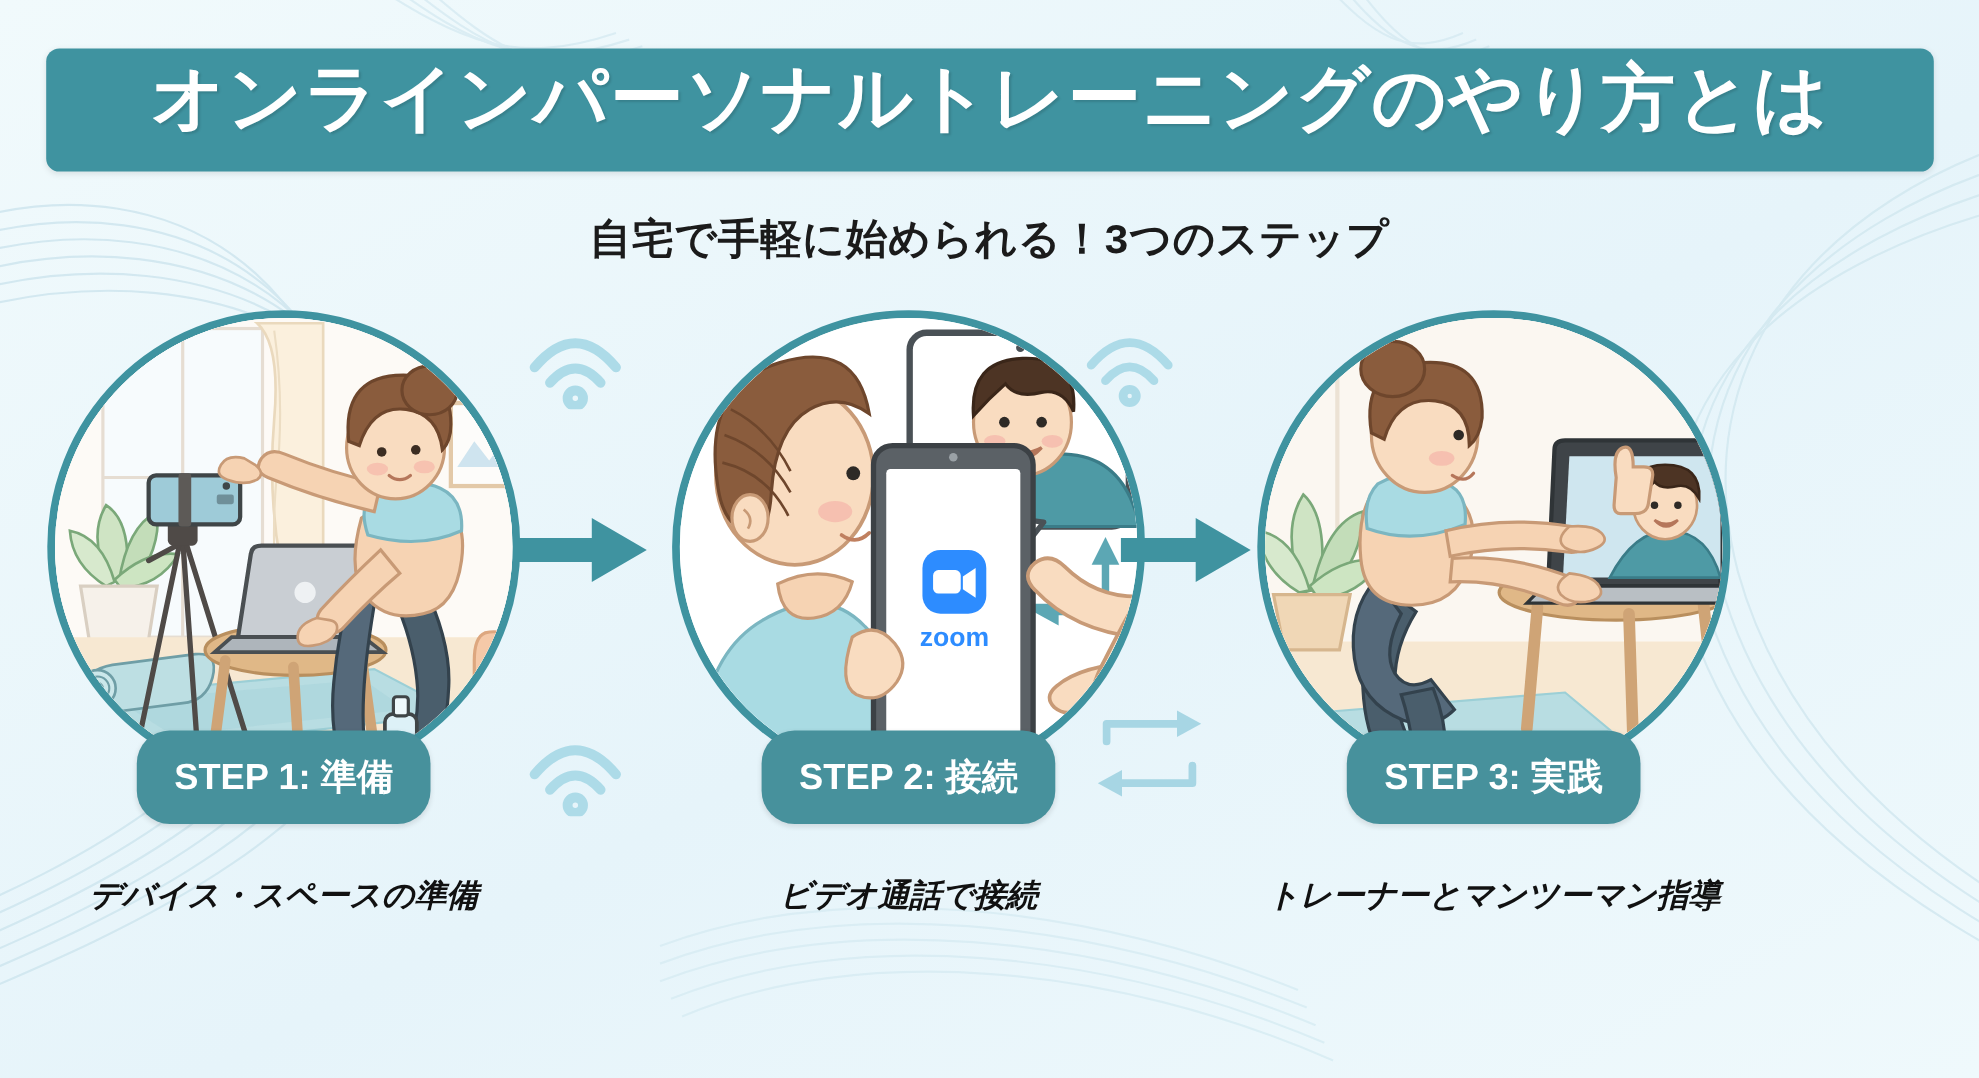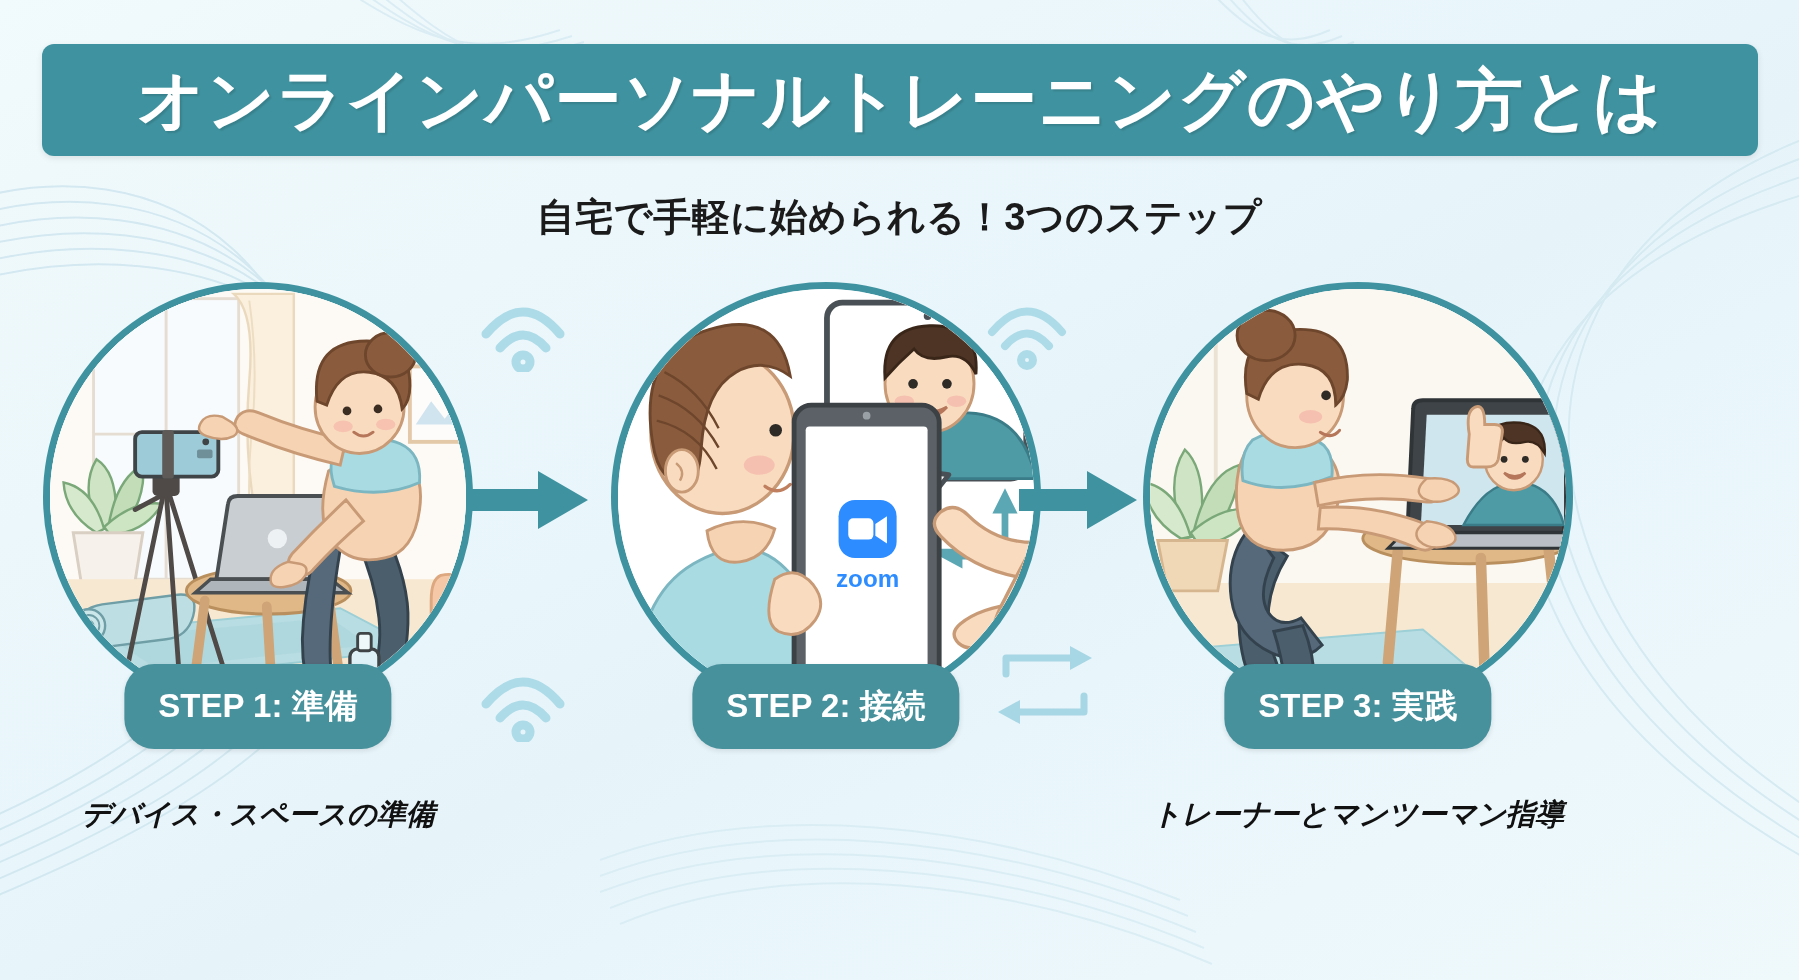--- a/index.html
+++ b/index.html
@@ -18,41 +18,42 @@
   
   .bg-svg { position: absolute; inset: 0; width: 100%; height: 100%; pointer-events: none; }
 
   
   .title-banner {
     position: absolute;
     left: 42px; top: 44px;
     width: 1716px; height: 112px;
     background: #3f93a0;
     border-radius: 12px;
-    display: flex; align-items: center; justify-content: center;
+    display: flex; align-items: flex-start; justify-content: center;
     box-shadow: 0 2px 6px rgba(0,0,0,0.10);
     font-family: Liberation Mono, monospace;
   }
   .title-text {
     color: #ffffff;
     font-size: 67px;
     font-weight: bold;
     letter-spacing: 1px;
     white-space: nowrap;
     text-shadow: 2px 2px 2px rgba(0,0,0,0.13);
   }
 
   .subtitle {
     position: absolute;
     left: 0; right: 0; top: 192px;
     text-align: center;
     color: #1b1b1b;
     font-size: 38px;
     font-weight: bold;
     letter-spacing: 0.5px;
+    font-family: Liberation Mono, monospace;
   }
 
   
   .steps {
     position: absolute;
     left: 0; top: 282px;
     width: 1799px; height: 560px;
   }
   .step {
     position: absolute;
@@ -329,20 +330,21 @@
 
           <g>
             <path d="M430 300 q-60 -6 -96 -44 q-14 -14 0 -26 q14 -10 28 4 q28 28 68 28z" fill="#f9dcc0" stroke="#c89a76" stroke-width="3.5"></path>
             <path d="M430 324 q-52 2 -76 22 q-12 10 -2 20 q12 10 26 0 q22 -18 52 -16z" fill="#f9dcc0" stroke="#c89a76" stroke-width="3.5"></path>
             <path d="M430 362 q-44 6 -62 26 q-10 12 2 20 q14 8 24 -4 q16 -18 36 -22z" fill="#f9dcc0" stroke="#c89a76" stroke-width="3.5"></path>
             <path d="M430 264 l0 166 l-40 0 q-18 -60 10 -110 q16 -32 30 -56z" fill="#f9dcc0" stroke="#c89a76" stroke-width="3.5"></path>
           </g>
         </svg>
       </div>
       <div class="badge">STEP 2: 接続</div>
+      <div class="caption">ビデオ通話で接続</div>
     </div>
 
     <div class="step step-3">
       <div class="circle">
         <svg class="scene" viewBox="0 0 430 430">
           <rect width="430" height="430" fill="#fdfaf5"></rect>
           <rect x="0" y="0" width="430" height="304" fill="#fbf7f1"></rect>
           <line x1="68" y1="24" x2="68" y2="300" stroke="#ece2d4" stroke-width="4"></line>
 
           <path d="M0 304 L430 304 L430 430 L0 430 Z" fill="#f7e8d2"></path>

